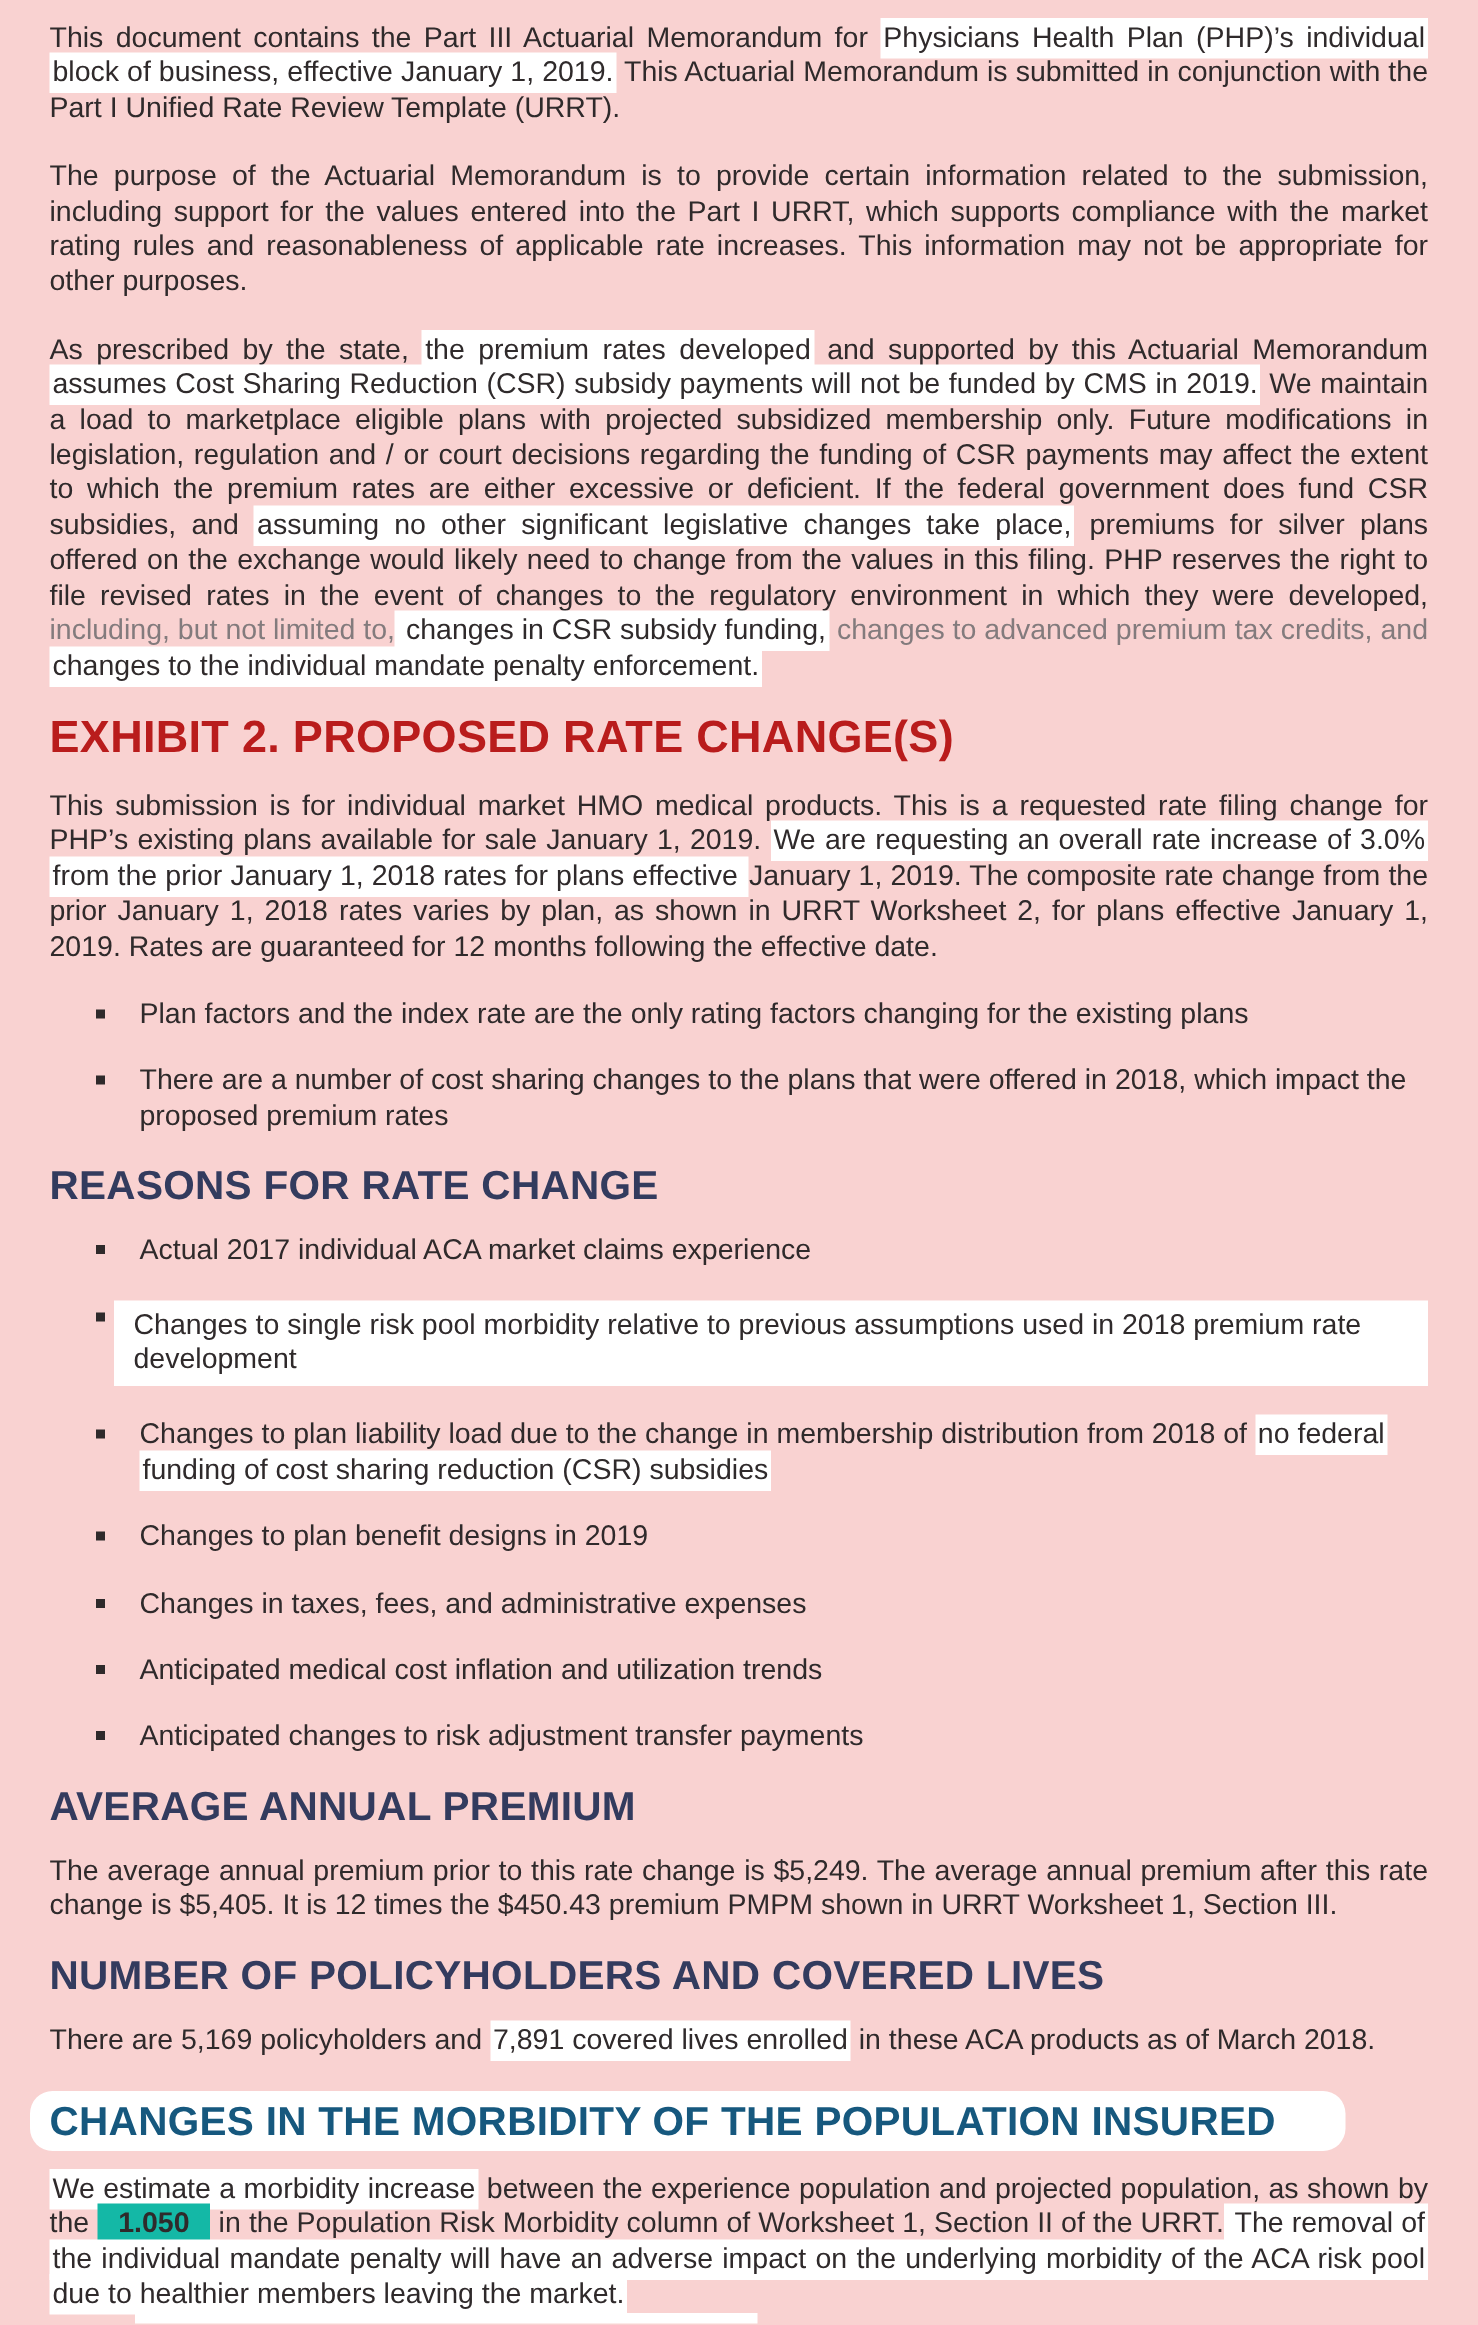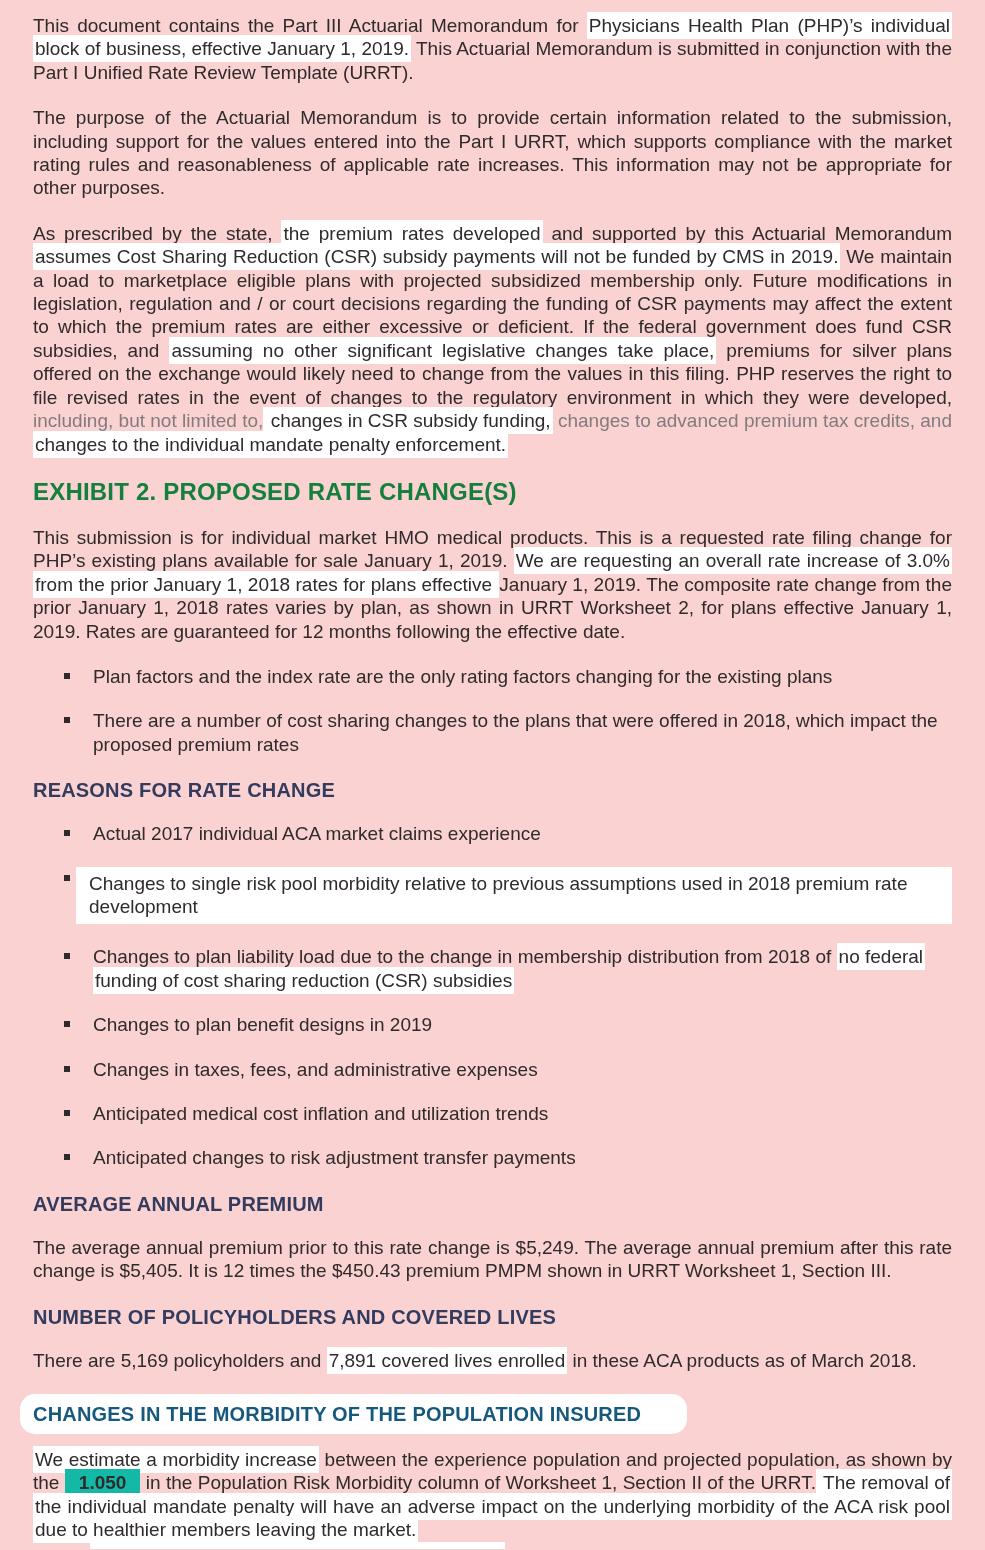--- a/index.html
+++ b/index.html
@@ -25,29 +25,29 @@
   }
   .hl {
     background: #ffffff;
     padding: 3px 2px;
     box-decoration-break: clone;
     -webkit-box-decoration-break: clone;
   }
   .muted { color: #837b7d; }
   .hl-bold { font-weight: bold; background: #14b8a6; padding: 3px 14px; }
   h1.exhibit-heading {
-    color: #15803d;
-    font-size: 24px;
+    color: #b91c1c;
+    font-size: 30px;
     line-height: 28px;
     margin: 0 0 20px 0;
     letter-spacing: 0.2px;
   }
   h2.section-heading {
     color: #333b5e;
-    font-size: 20px;
+    font-size: 27px;
     line-height: 24px;
     margin: 0 0 20px 0;
     letter-spacing: 0.2px;
   }
   h2.section-heading.highlighted {
     color: #16587e;
     background: #ffffff;
     display: inline-block;
     margin-left: -13px;
     padding: 8px 46px 8px 13px;

